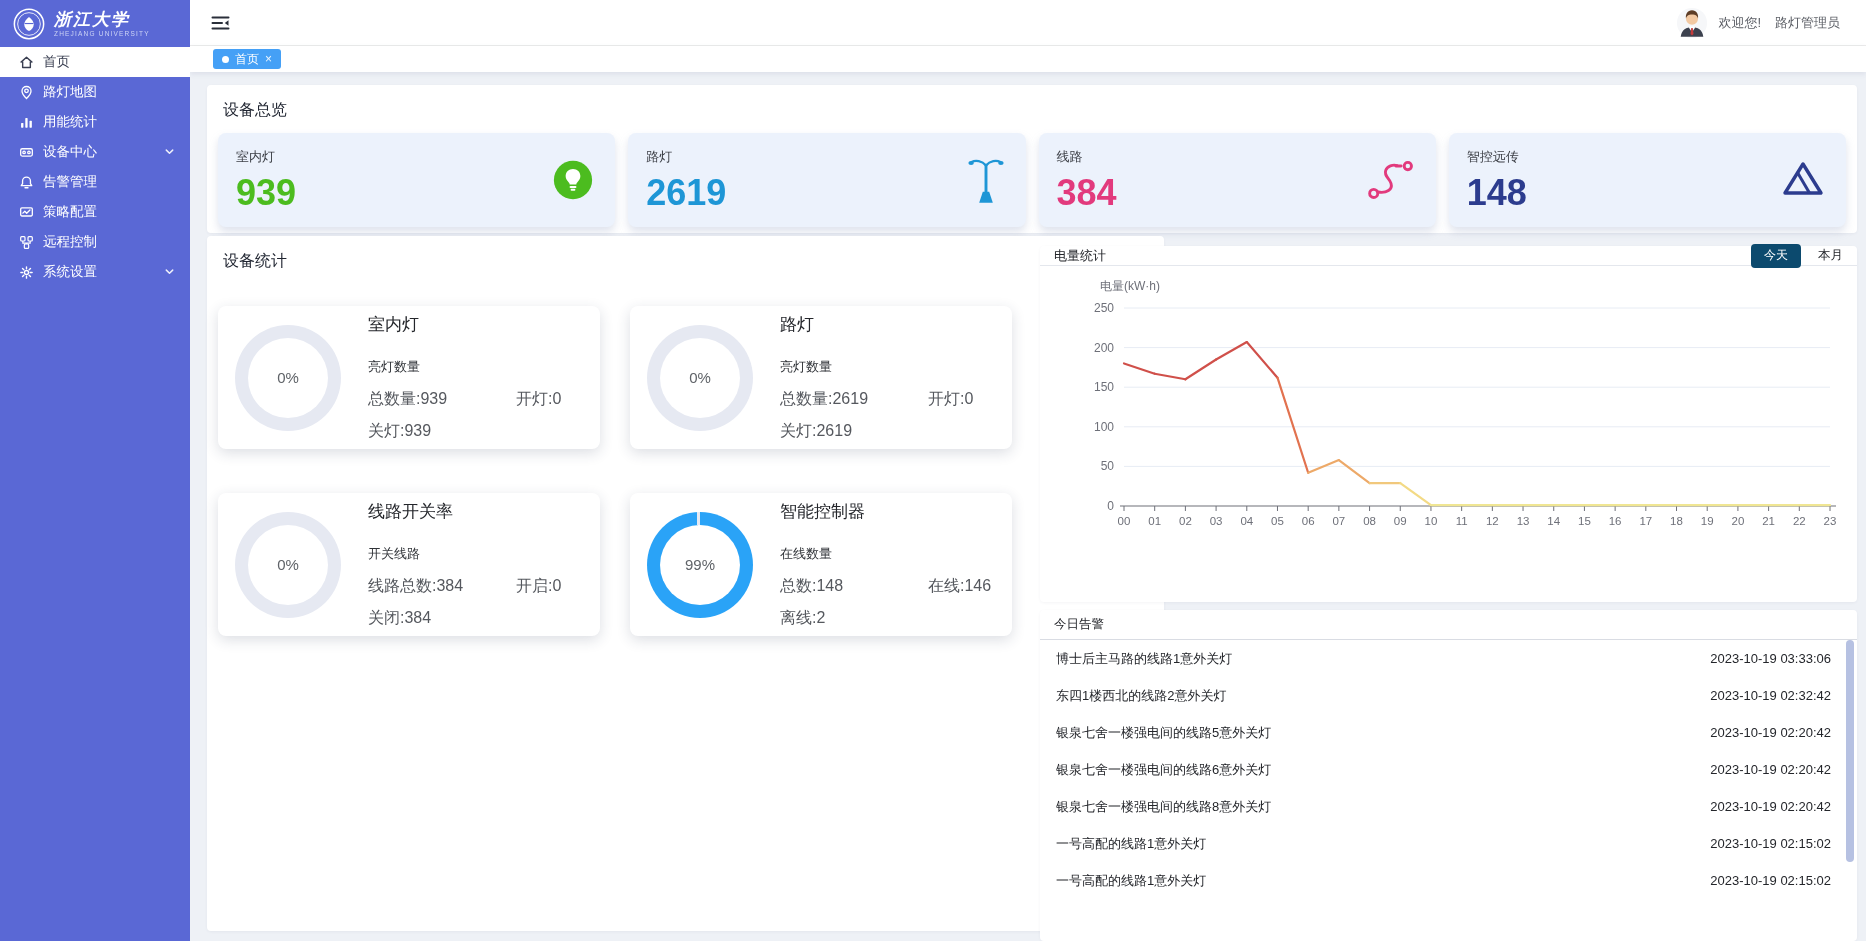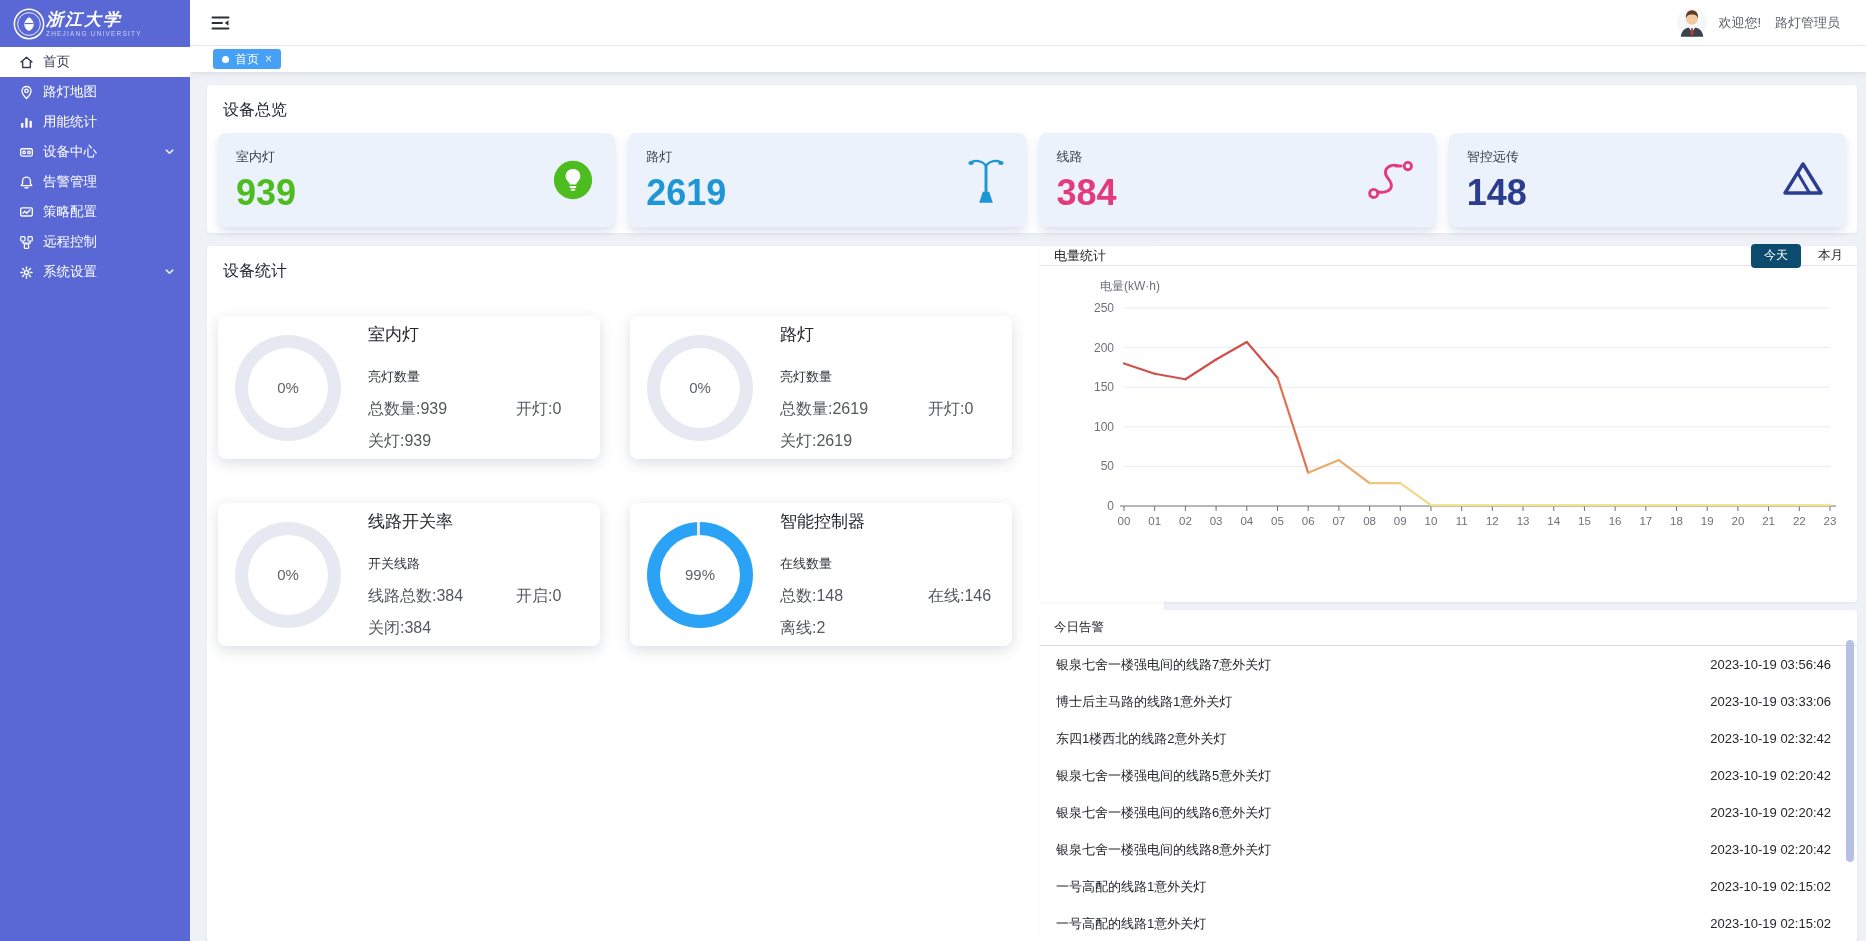--- a/index.html
+++ b/index.html
@@ -1,20 +1,20 @@
 <!DOCTYPE html>
 <html><head>
 <meta charset="utf-8">
 <style>
   * { margin:0; padding:0; box-sizing:border-box; }
   html,body { width:1866px; height:941px; overflow:hidden; background:#eef1f6;
     font-family:"Liberation Sans","DejaVu Sans",sans-serif; }
   
   .sidebar { position:absolute; left:0; top:0; width:190px; height:941px; background:#5a68d5; z-index:5; }
-  .logo { height:47px; display:flex; align-items:center; padding-left:12px; }
+  .logo { height:47px; display:flex; align-items:center; padding-left:12px; gap:8px; }
   .logo-title { color:#fff; font-size:17px; font-weight:700; font-style:italic; letter-spacing:2px; line-height:17px; }
   .logo-sub { color:#cdd4f5; font-size:6.5px; letter-spacing:1.2px; margin-top:2px; }
   .menu-item { height:30px; display:flex; align-items:center; padding:0 14px 0 18px; gap:9px;
     color:#ffffff; font-size:13.5px; cursor:pointer; position:relative; }
   .menu-item.active { background:#ffffff; color:#3a3f51; }
   .mi-icon { width:16px; height:16px; display:flex; align-items:center; justify-content:center; flex:none; }
   .mi-label { flex:1; }
   .mi-chev { width:12px; height:12px; opacity:.9; }
   
   .topbar { position:absolute; left:190px; top:0; right:0; height:46px; background:#fff;
@@ -32,21 +32,21 @@
   .panel { position:absolute; background:#fff; border-radius:4px; box-shadow:0 1px 3px rgba(60,70,110,.06); }
   .panel-title { font-size:16px; color:#1f2430; padding:15px 16px 12px; }
   .overview-panel { left:207px; top:85px; width:1650px; height:148px; }
   .overview-cards { display:flex; gap:13px; padding:0 11px; }
   .ov-card { flex:1; height:94px; background:#ecf2fc; border-radius:8px; position:relative;
     padding:15px 18px; box-shadow:0 5px 8px rgba(140,155,190,.28); }
   .ov-label { font-size:13px; color:#3c3f46; }
   .ov-value { font-size:36px; font-weight:700; margin-top:6px; }
   .ov-icon { position:absolute; right:20px; top:50%; transform:translateY(-50%); }
   
-  .stats-panel { left:207px; top:246px; width:957px; height:695px; }
+  .stats-panel { left:207px; top:236px; width:957px; height:695px; }
   .stats-grid { display:grid; grid-template-columns:382px 382px; gap:44px 30px; padding:22px 11px; }
   .stat-card { height:143px; border-radius:8px; background:#fff; box-shadow:0 4px 14px rgba(40,50,80,.16);
     display:flex; align-items:center; padding-left:17px; }
   .donut { width:106px; height:106px; border-radius:50%; position:relative; flex:none; }
   .donut-hole { position:absolute; inset:13px; background:#fff; border-radius:50%;
     display:flex; align-items:center; justify-content:center; font-size:15px; color:#5f6368; }
   .stat-right { margin-left:27px; flex:1; }
   .stat-title { font-size:17px; color:#24262b; margin-bottom:7px; }
   .stat-sub { font-size:13px; color:#303338; margin-bottom:13px;margin-top:22px; }
   .stat-row { display:flex; font-size:16px; color:#55585e; margin-bottom:11px; }
@@ -54,21 +54,21 @@
   
   .energy-panel { left:1040px; top:246px; width:817px; height:356px; }
   .energy-header { height:20px; display:flex; align-items:center; justify-content:space-between;
     padding:0 14px; border-bottom:1px solid #e4e7ed; font-size:13px; color:#24262b; }
   .range-btns { display:flex; align-items:center; gap:17px; }
   .btn-today { background:#0c4a6e; color:#fff; border:none; border-radius:4px; font-size:12px;
     padding:3.5px 13px; cursor:pointer; font-family:inherit; }
   .btn-month { background:none; border:none; font-size:12.5px; color:#24262b; cursor:pointer; font-family:inherit; }
   
   .alarms-panel { left:1040px; top:610px; width:817px; height:331px; overflow:hidden; }
-  .alarms-header { height:36px; display:flex; align-items:center; padding:0 14px; font-size:12.5px;
+  .alarms-header { height:30px; display:flex; align-items:center; padding:0 14px; font-size:12.5px;
     color:#24262b; border-bottom:1px solid #d9dce3; }
   .alarm-row { height:37px; display:flex; align-items:center; justify-content:space-between;
     padding:0 26px 0 16px; font-size:13px; color:#24262b; }
   .scroll-thumb { position:absolute; right:3px; top:30px; width:8px; height:222px; background:#b6c1e2; border-radius:4px; cursor:pointer; }
   svg { display:block; }
 </style>
 </head>
 <body>
 
 <aside class="sidebar">
@@ -428,24 +428,20 @@
         <line x1="728.6086956521739" y1="239.208" x2="759.304347826087" y2="239.208" stroke="#f0e693" stroke-width="2.2" stroke-linecap="round"></line>
         <line x1="759.304347826087" y1="239.208" x2="790" y2="239.208" stroke="#f0e693" stroke-width="2.2" stroke-linecap="round"></line>
       </svg>
     </div>
 </section>
 
 <section class="panel alarms-panel">
   <div class="alarms-header">今日告警</div>
   <div id="alarmList">
       <div class="alarm-row">
-        <span>银泉七舍一楼强电间的线路7意外关灯</span>
-        <span>2023-10-19 03:56:46</span>
-      </div>
-      <div class="alarm-row">
         <span>博士后主马路的线路1意外关灯</span>
         <span>2023-10-19 03:33:06</span>
       </div>
       <div class="alarm-row">
         <span>东四1楼西北的线路2意外关灯</span>
         <span>2023-10-19 02:32:42</span>
       </div>
       <div class="alarm-row">
         <span>银泉七舍一楼强电间的线路5意外关灯</span>
         <span>2023-10-19 02:20:42</span>

